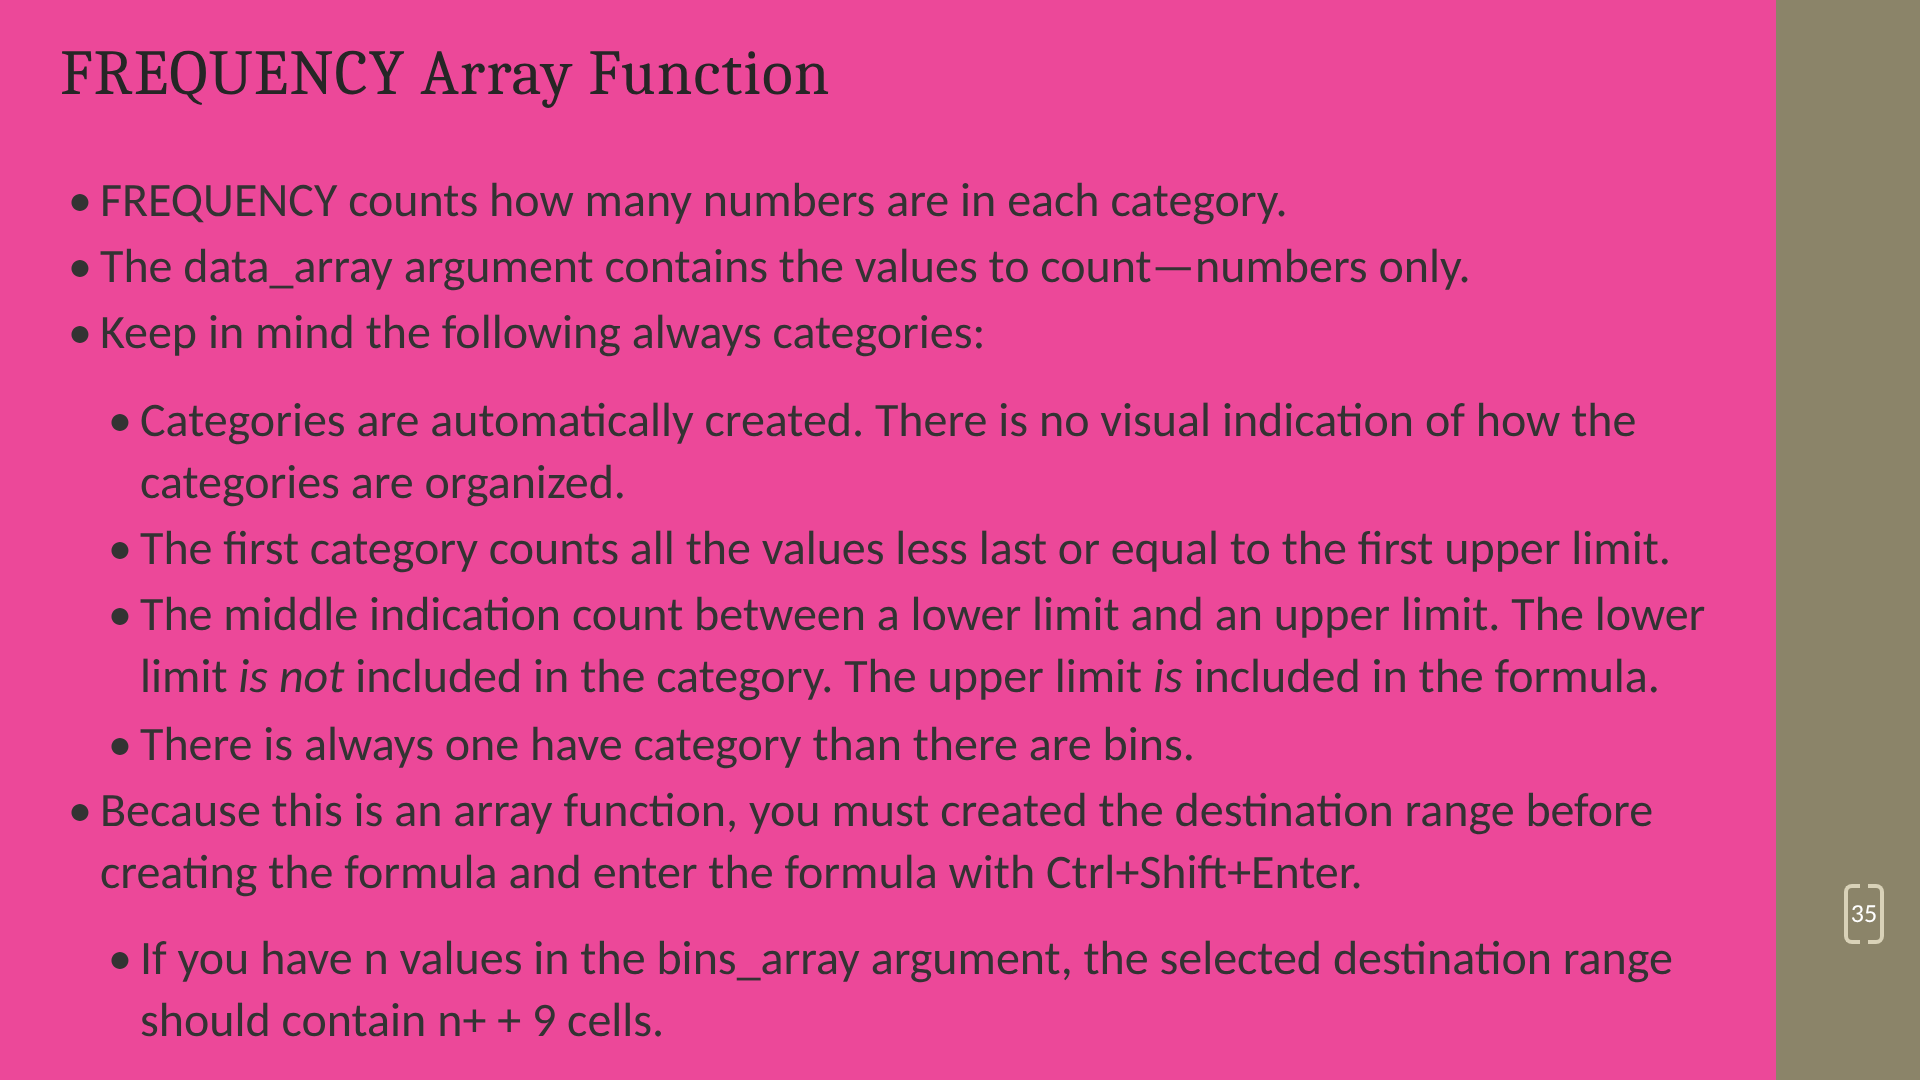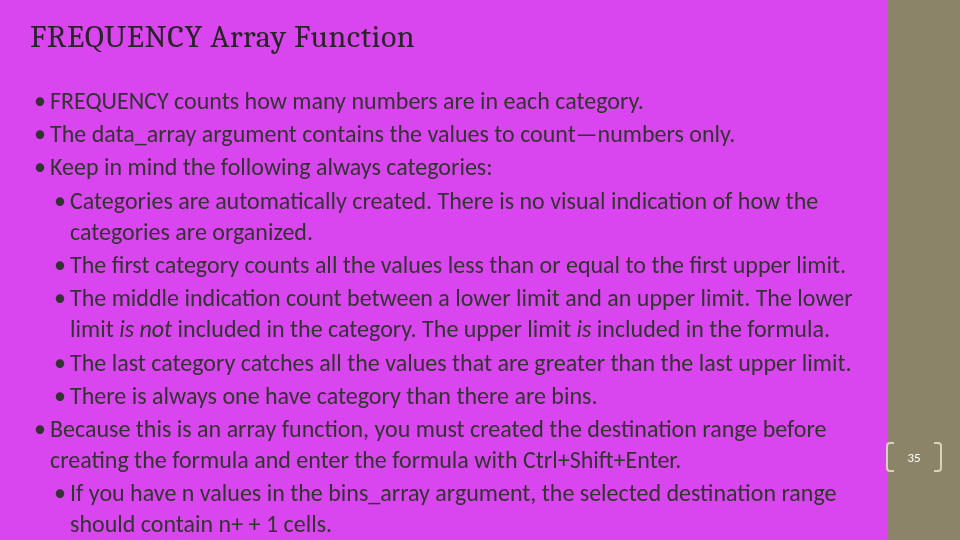--- a/index.html
+++ b/index.html
@@ -1,21 +1,21 @@
 <!DOCTYPE html>
 <html><head>
 <meta charset="utf-8">
 <style>
   * { margin: 0; padding: 0; box-sizing: border-box; }
   html, body { width: 960px; height: 540px; overflow: hidden; font-family: "Segoe UI", "Calibri", Arial, sans-serif; background: #fff; }
   .slide {
     position: relative;
     width: 960px;
     height: 540px;
-    background: #d946ef;
+    background: #ec4899;
     text-decoration: underline;
   }
   .sidebar {
     position: absolute;
     top: 0;
     right: 0;
     width: 72px;
     height: 540px;
     background: #8b8469;
   }
@@ -46,40 +46,40 @@
   }
   ul.bullets > li::before {
     content: "•";
     position: absolute;
     left: 4px;
     top: 0;
     color: #333;
   }
   ul.sub {
     list-style: none;
-    margin-top: 2px;
+    margin-top: 12px;
   }
   ul.sub > li {
     position: relative;
     padding-left: 20px;
     margin-bottom: 2px;
   }
   ul.sub > li::before {
     content: "•";
     position: absolute;
     left: 4px;
     top: 0;
     color: #333;
   }
   .italic { font-style: italic; }
   .pagenum-box {
     position: absolute;
     right: 18px;
     bottom: 68px;
-    width: 56px;
+    width: 20px;
     height: 30px;
     display: flex;
     align-items: center;
     justify-content: center;
   }
   .pagenum-box .bracket-left,
   .pagenum-box .bracket-right {
     position: absolute;
     top: 0;
     width: 8px;
@@ -111,32 +111,31 @@
   <div class="content">
     <h1 class="title">FREQUENCY Array Function</h1>
 
     <ul class="bullets">
       <li><span>FREQUENCY counts how many numbers are in each category.</span></li>
       <li><span>The data_array argument contains the values to count—numbers only.</span></li>
       <li>
         <span>Keep in mind the following always categories:</span>
         <ul class="sub">
           <li><span>Categories are automatically created. There is no visual indication of how the categories are organized.</span></li>
-          <li><span>The first category counts all the values less than or equal to the first upper limit.</span></li>
+          <li><span>The first category counts all the values less last or equal to the first upper limit.</span></li>
           <li>
             <span>The middle indication count between a lower limit and an upper limit. The lower limit </span><span class="italic">is not</span><span> included in the category. The upper limit </span><span class="italic">is</span><span> included in the formula.</span>
           </li>
-          <li><span>The last category catches all the values that are greater than the last upper limit.</span></li>
           <li><span>There is always one have category than there are bins.</span></li>
         </ul>
       </li>
       <li>
         <span>Because this is an array function, you must created the destination range before creating the formula and enter the formula with Ctrl+Shift+Enter.</span>
         <ul class="sub">
-          <li><span>If you have n values in the bins_array argument, the selected destination range should contain n+ + 1 cells.</span></li>
+          <li><span>If you have n values in the bins_array argument, the selected destination range should contain n+ + 9 cells.</span></li>
         </ul>
       </li>
     </ul>
   </div>
 
   <div class="pagenum-box">
     <span class="bracket-left"></span>
     <span class="pagenum">35</span>
     <span class="bracket-right"></span>
   </div>

